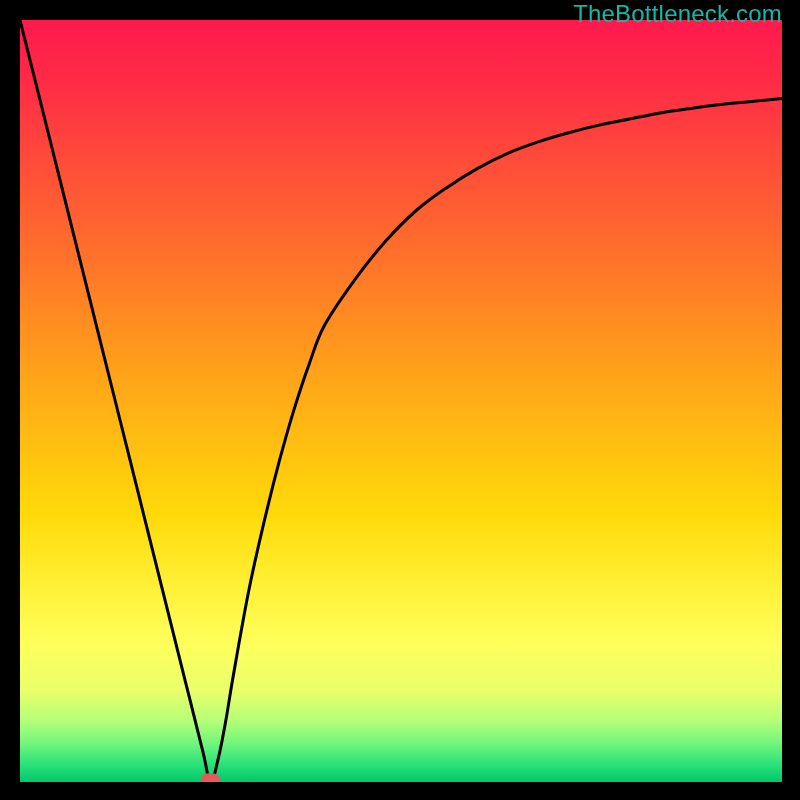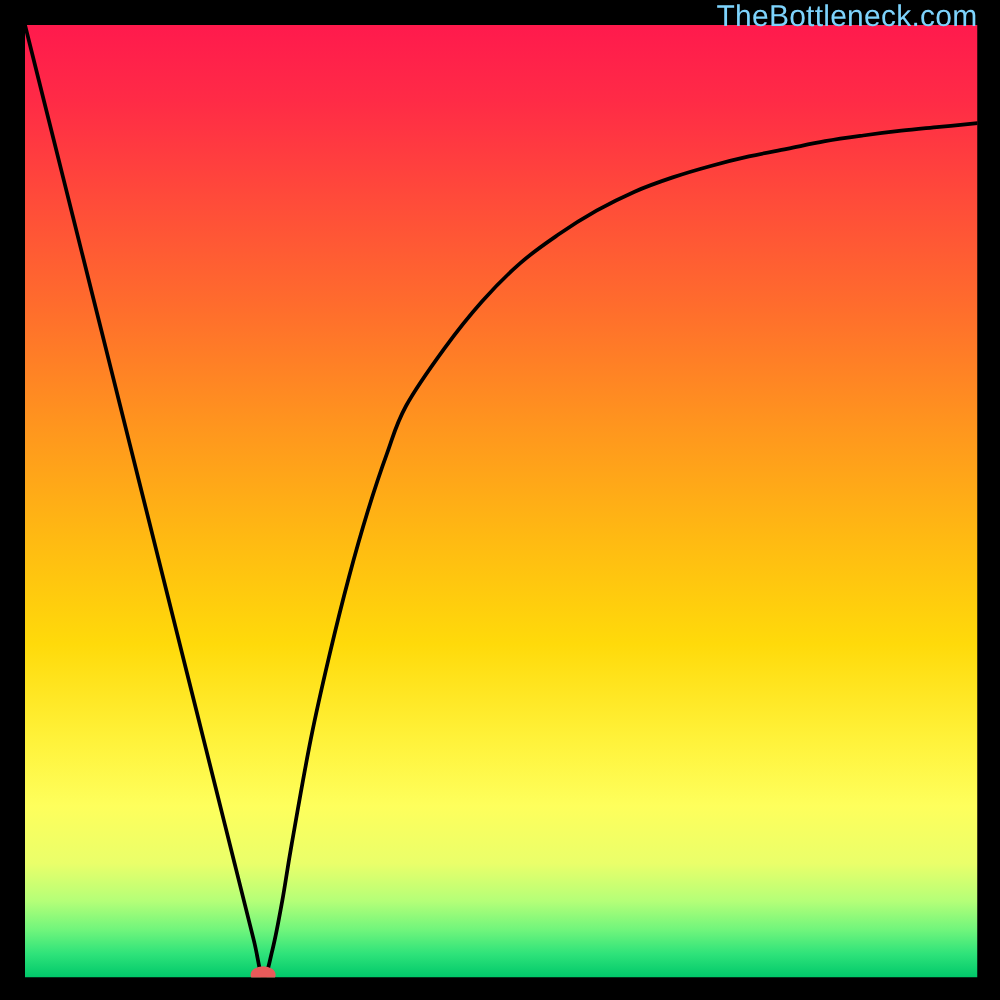--- a/index.html
+++ b/index.html
@@ -24,21 +24,21 @@
     position: absolute;
     left: 0;
     top: 0;
     width: 762px;
     height: 762px;
   }
   .watermark {
     position: absolute;
     top: 0;
     right: 18px;
-    color: #7dd3fc;
+    color: #14b8a6;
     font-size: 24px;
     letter-spacing: 0.2px;
     font-weight: 400;
     z-index: 20;
   }
 </style>
 </head>
 <body>
 
 <div class="watermark">TheBottleneck.com</div>

